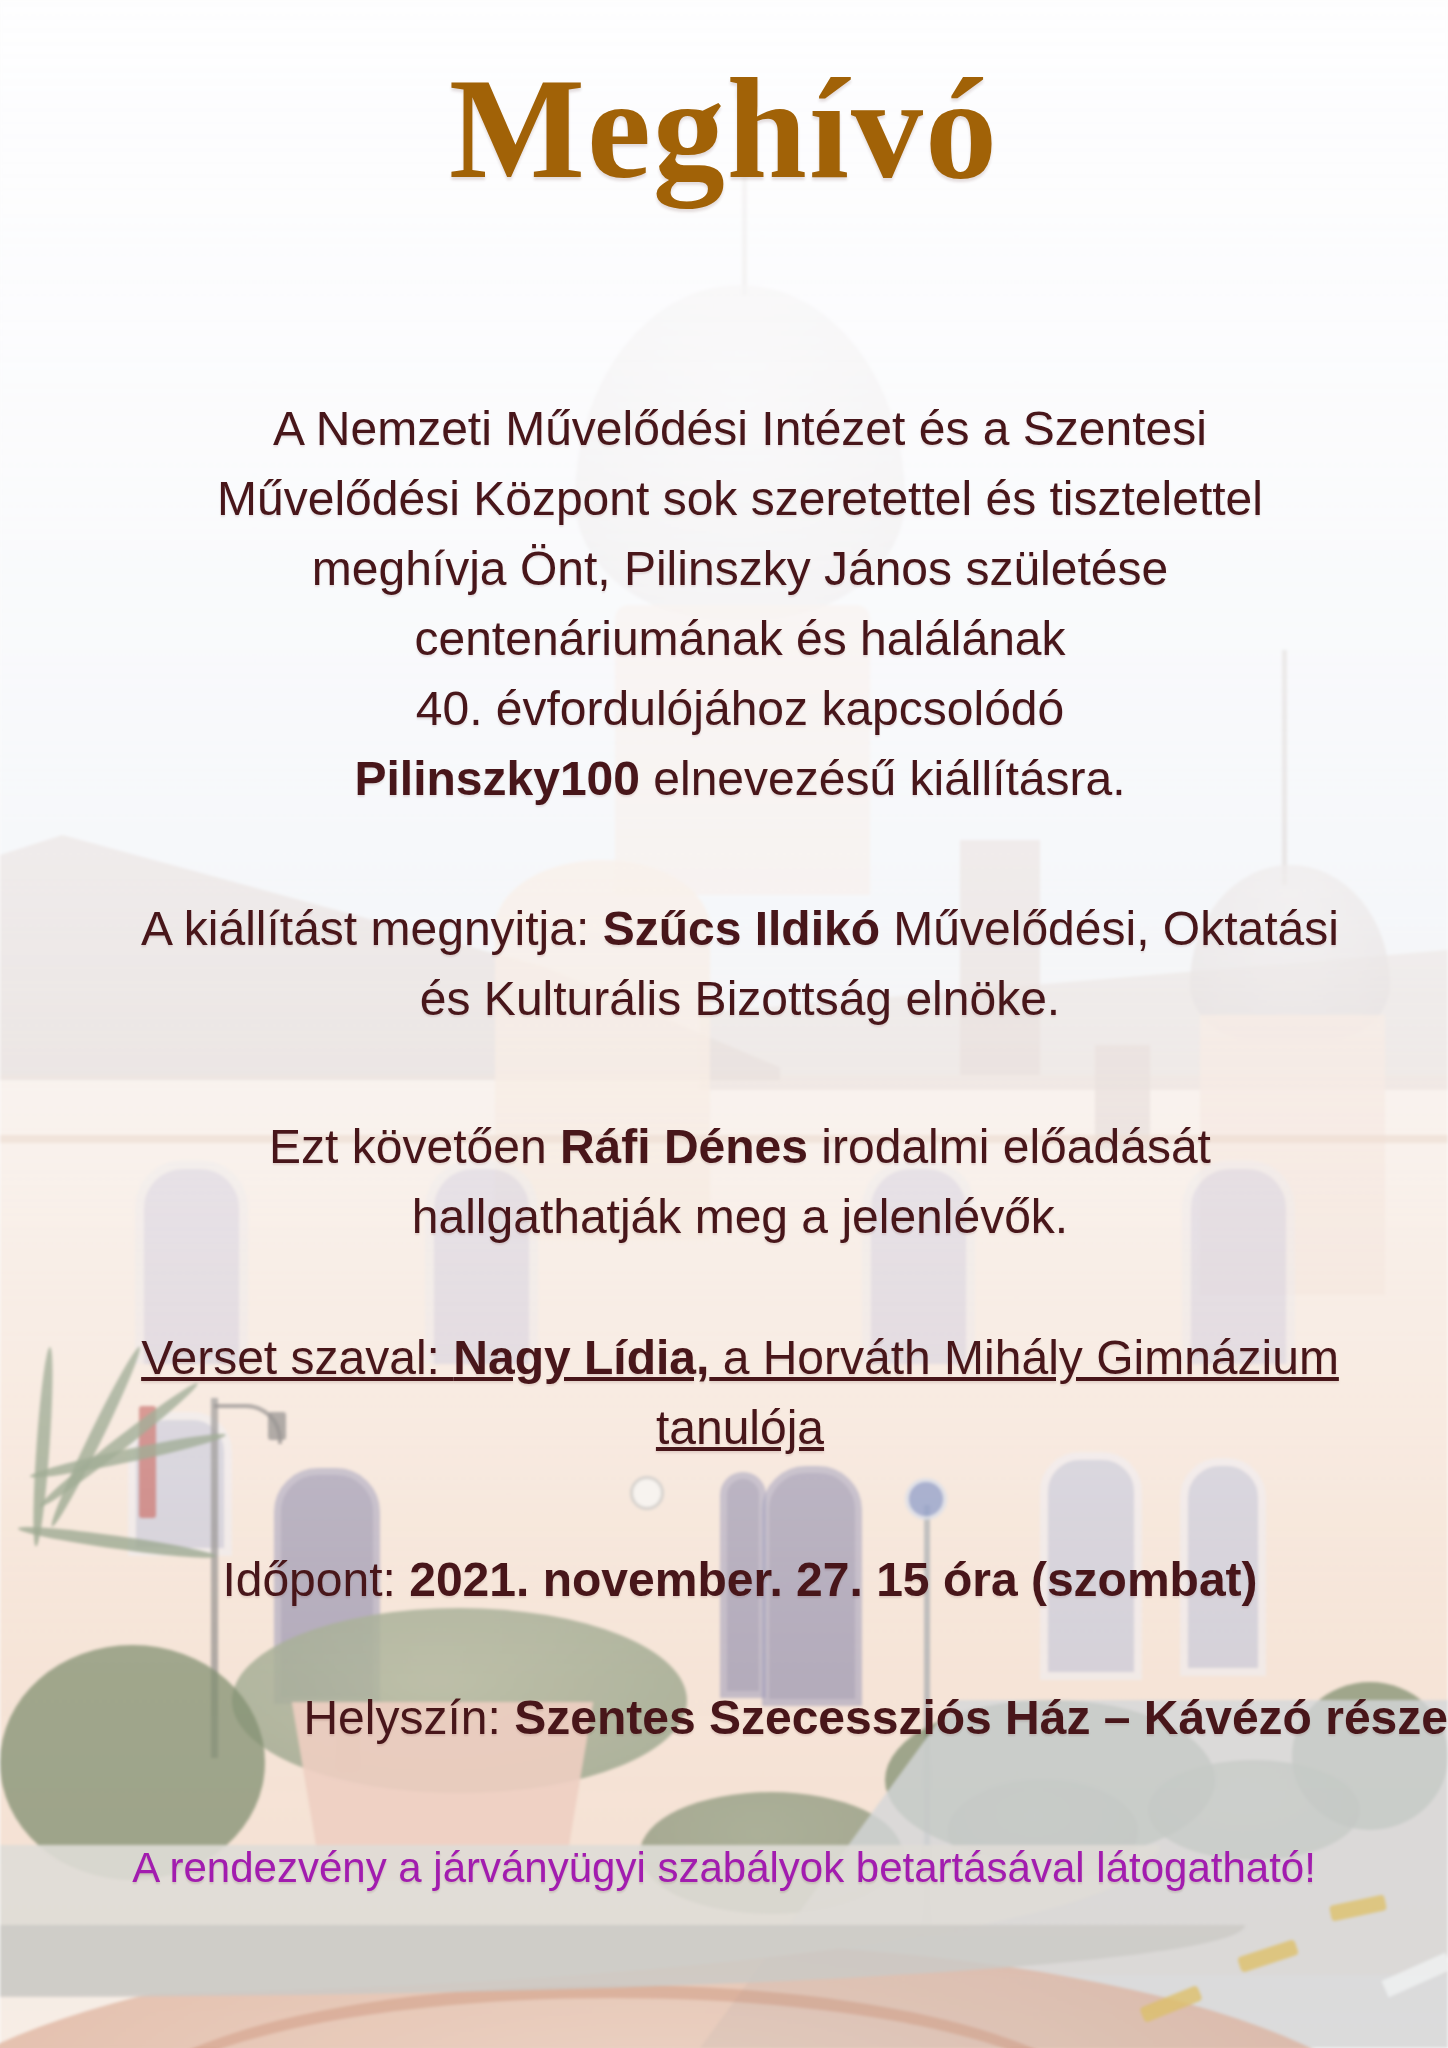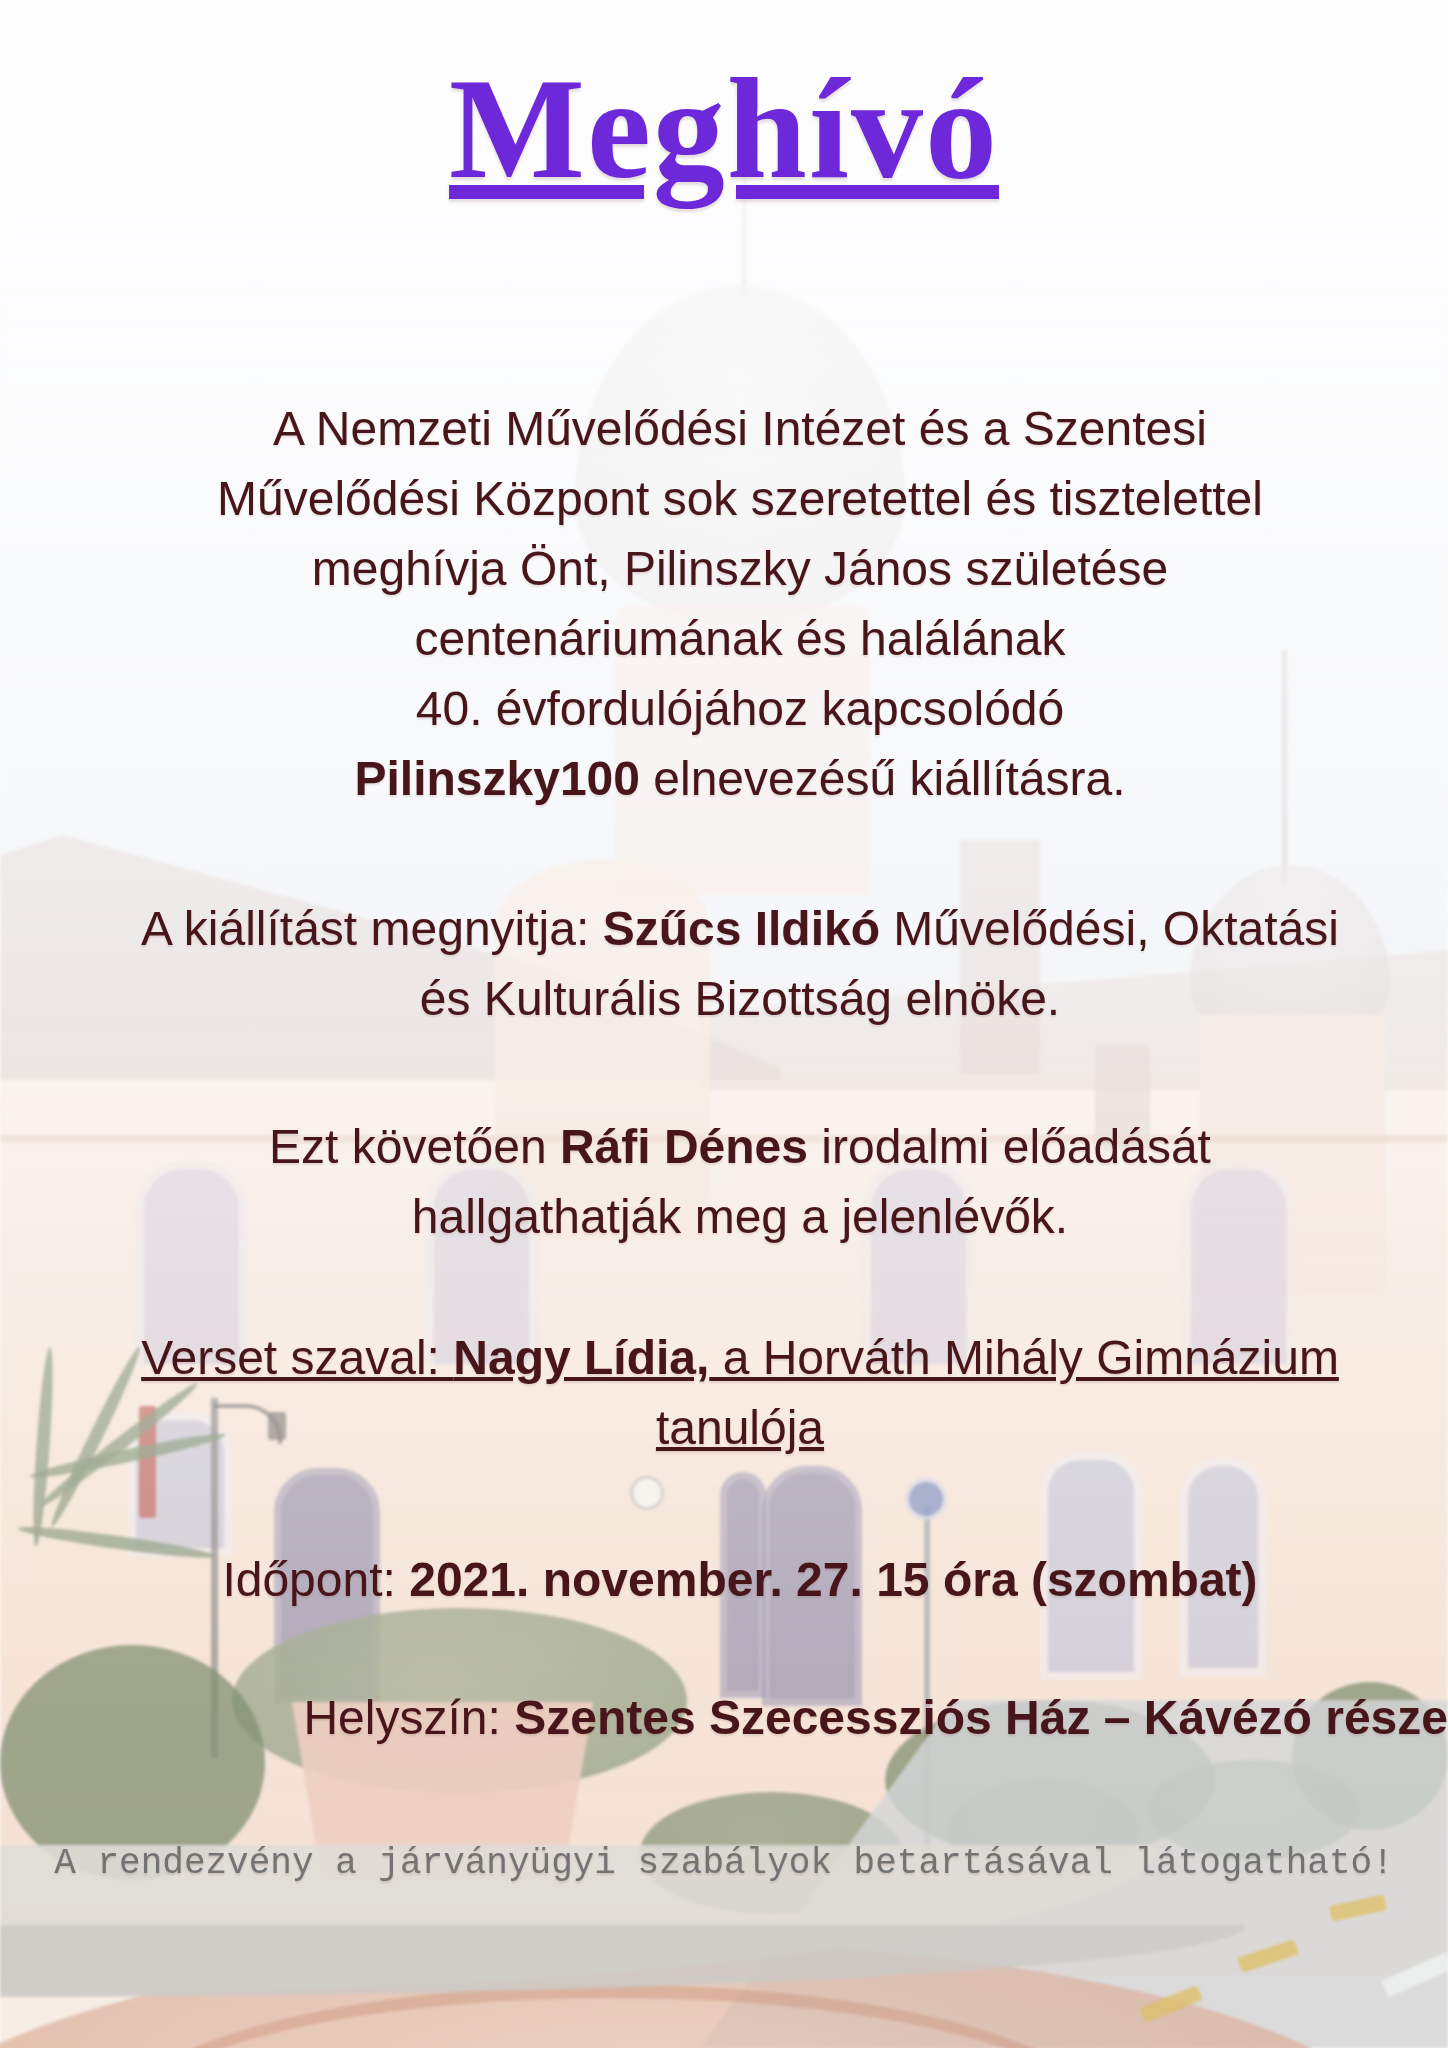--- a/index.html
+++ b/index.html
@@ -60,29 +60,29 @@
             background:radial-gradient(ellipse at 50% 40%,#e3c0ac 0%,#d9a68d 55%,#cf8d72 100%);}
   .ring-arc{left:120px;top:1985px;width:960px;height:240px;border-radius:50%;border:13px solid #c98d74;
             background:transparent;opacity:.5;}
   .ymark{height:16px;background:#d9b95a;border-radius:4px;opacity:.8;}
   .wmark{left:1382px;top:1966px;width:70px;height:18px;background:#eef0f0;transform:rotate(-24deg);opacity:.8;}
   .fade{inset:0;background:linear-gradient(180deg,rgba(253,253,254,.78) 0%,rgba(253,253,254,.55) 38%,
         rgba(253,253,254,.28) 62%,rgba(253,253,254,.12) 82%,rgba(253,253,254,.10) 100%);}
   
   .content{position:relative;z-index:2;text-align:center;color:#48161a;}
   .title{margin:50px 0 12px;font-family:"Liberation Serif","DejaVu Serif",serif;font-weight:600;
-         font-size:144px;line-height:1.1;color:#6d28d9;letter-spacing:2px;
-         text-shadow:0 3px 3px rgba(74,21,24,.14);text-decoration:underline;}
+         font-size:144px;line-height:1.1;color:#a16207;letter-spacing:2px;
+         text-shadow:0 3px 3px rgba(74,21,24,.14);}
   .para{margin:0;font-size:48px;line-height:70px;text-shadow:0 2px 2px rgba(74,21,24,.12);}
   .para .line{white-space:nowrap;padding-left:32px;}
   .para strong{font-weight:700;}
   .p1{margin-top:186px;} .p2{margin-top:80px;} .p3{margin-top:78px;}
   .p4{margin-top:71px;text-decoration:underline;} .p5{margin-top:82px;} .p6{margin-top:68px;text-align:right;}
-  .footer{margin-top:88px;font-family:Liberation Mono, monospace;font-size:36px;
-          line-height:1.3;color:#737373;white-space:nowrap;text-shadow:0 2px 2px rgba(74,21,24,.14);}
+  .footer{margin-top:88px;font-family:Liberation Sans, sans-serif;font-size:42px;
+          line-height:1.3;color:#a21caf;white-space:nowrap;text-shadow:0 2px 2px rgba(74,21,24,.14);}
 </style>
 </head>
 <body>
 
 <div class="page">
 
   <div class="bg">
     <div class="sky"></div>
     <div class="facade"></div>
     <div class="roof-left"></div>

